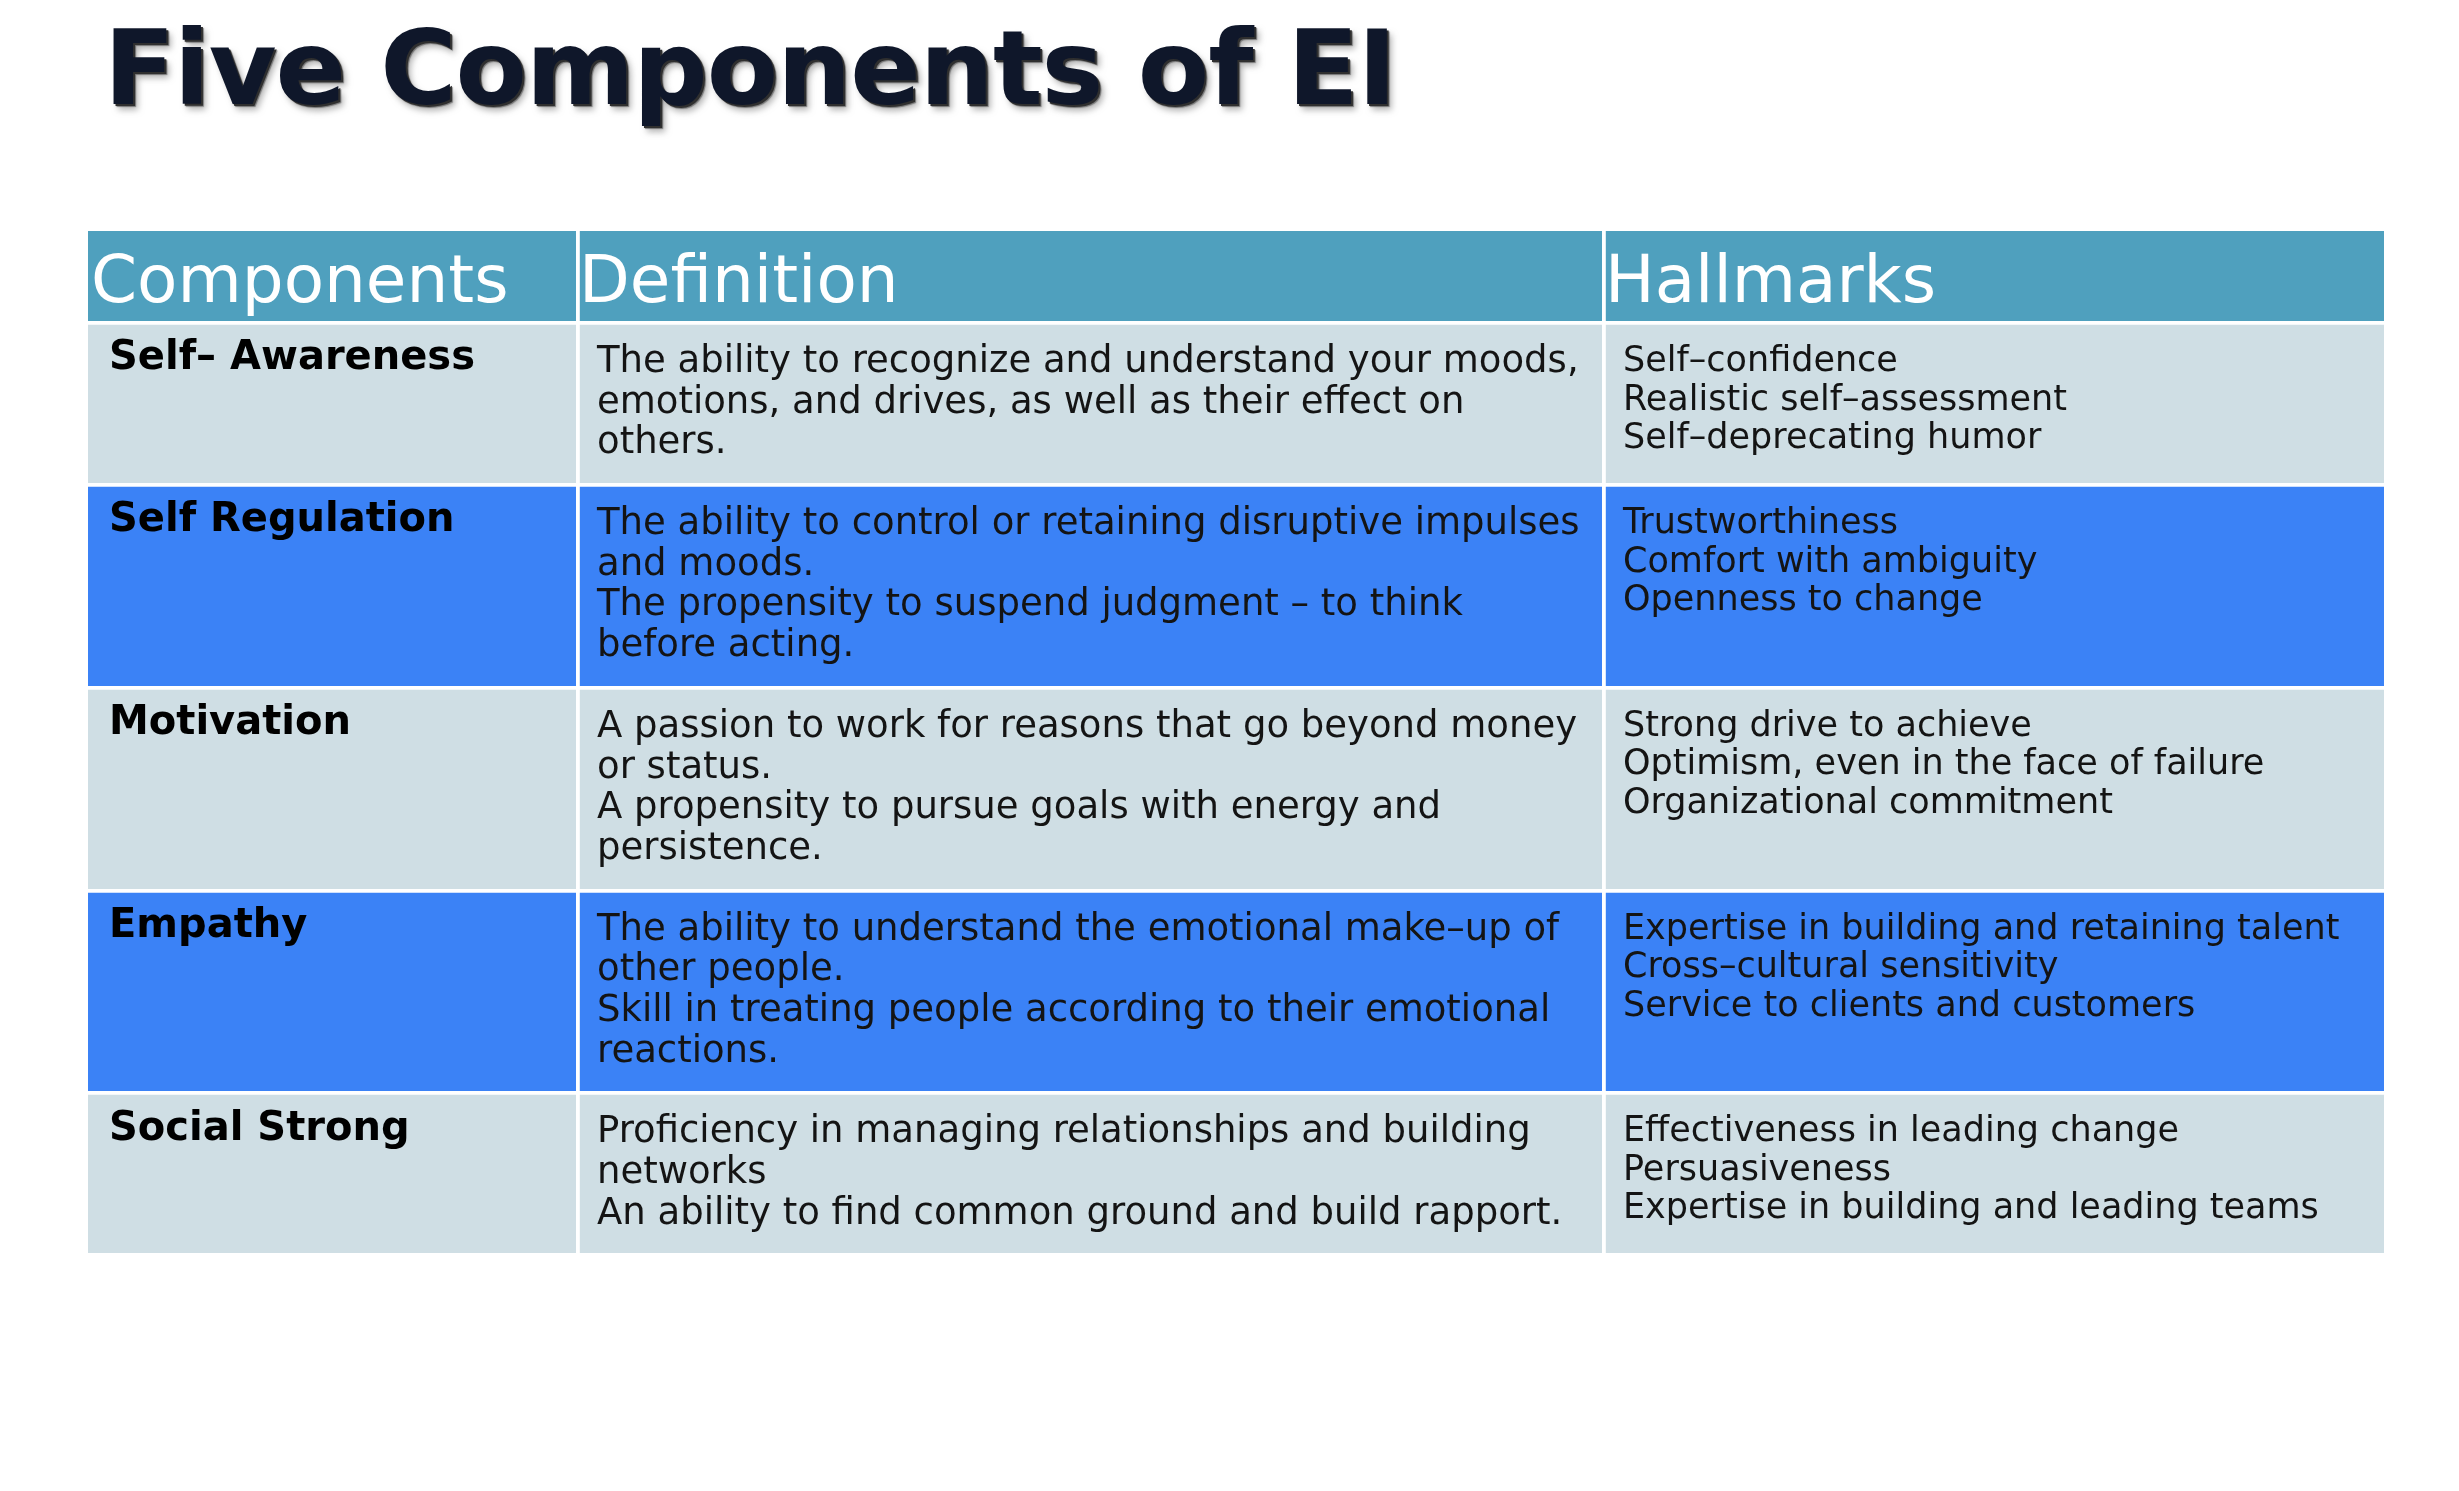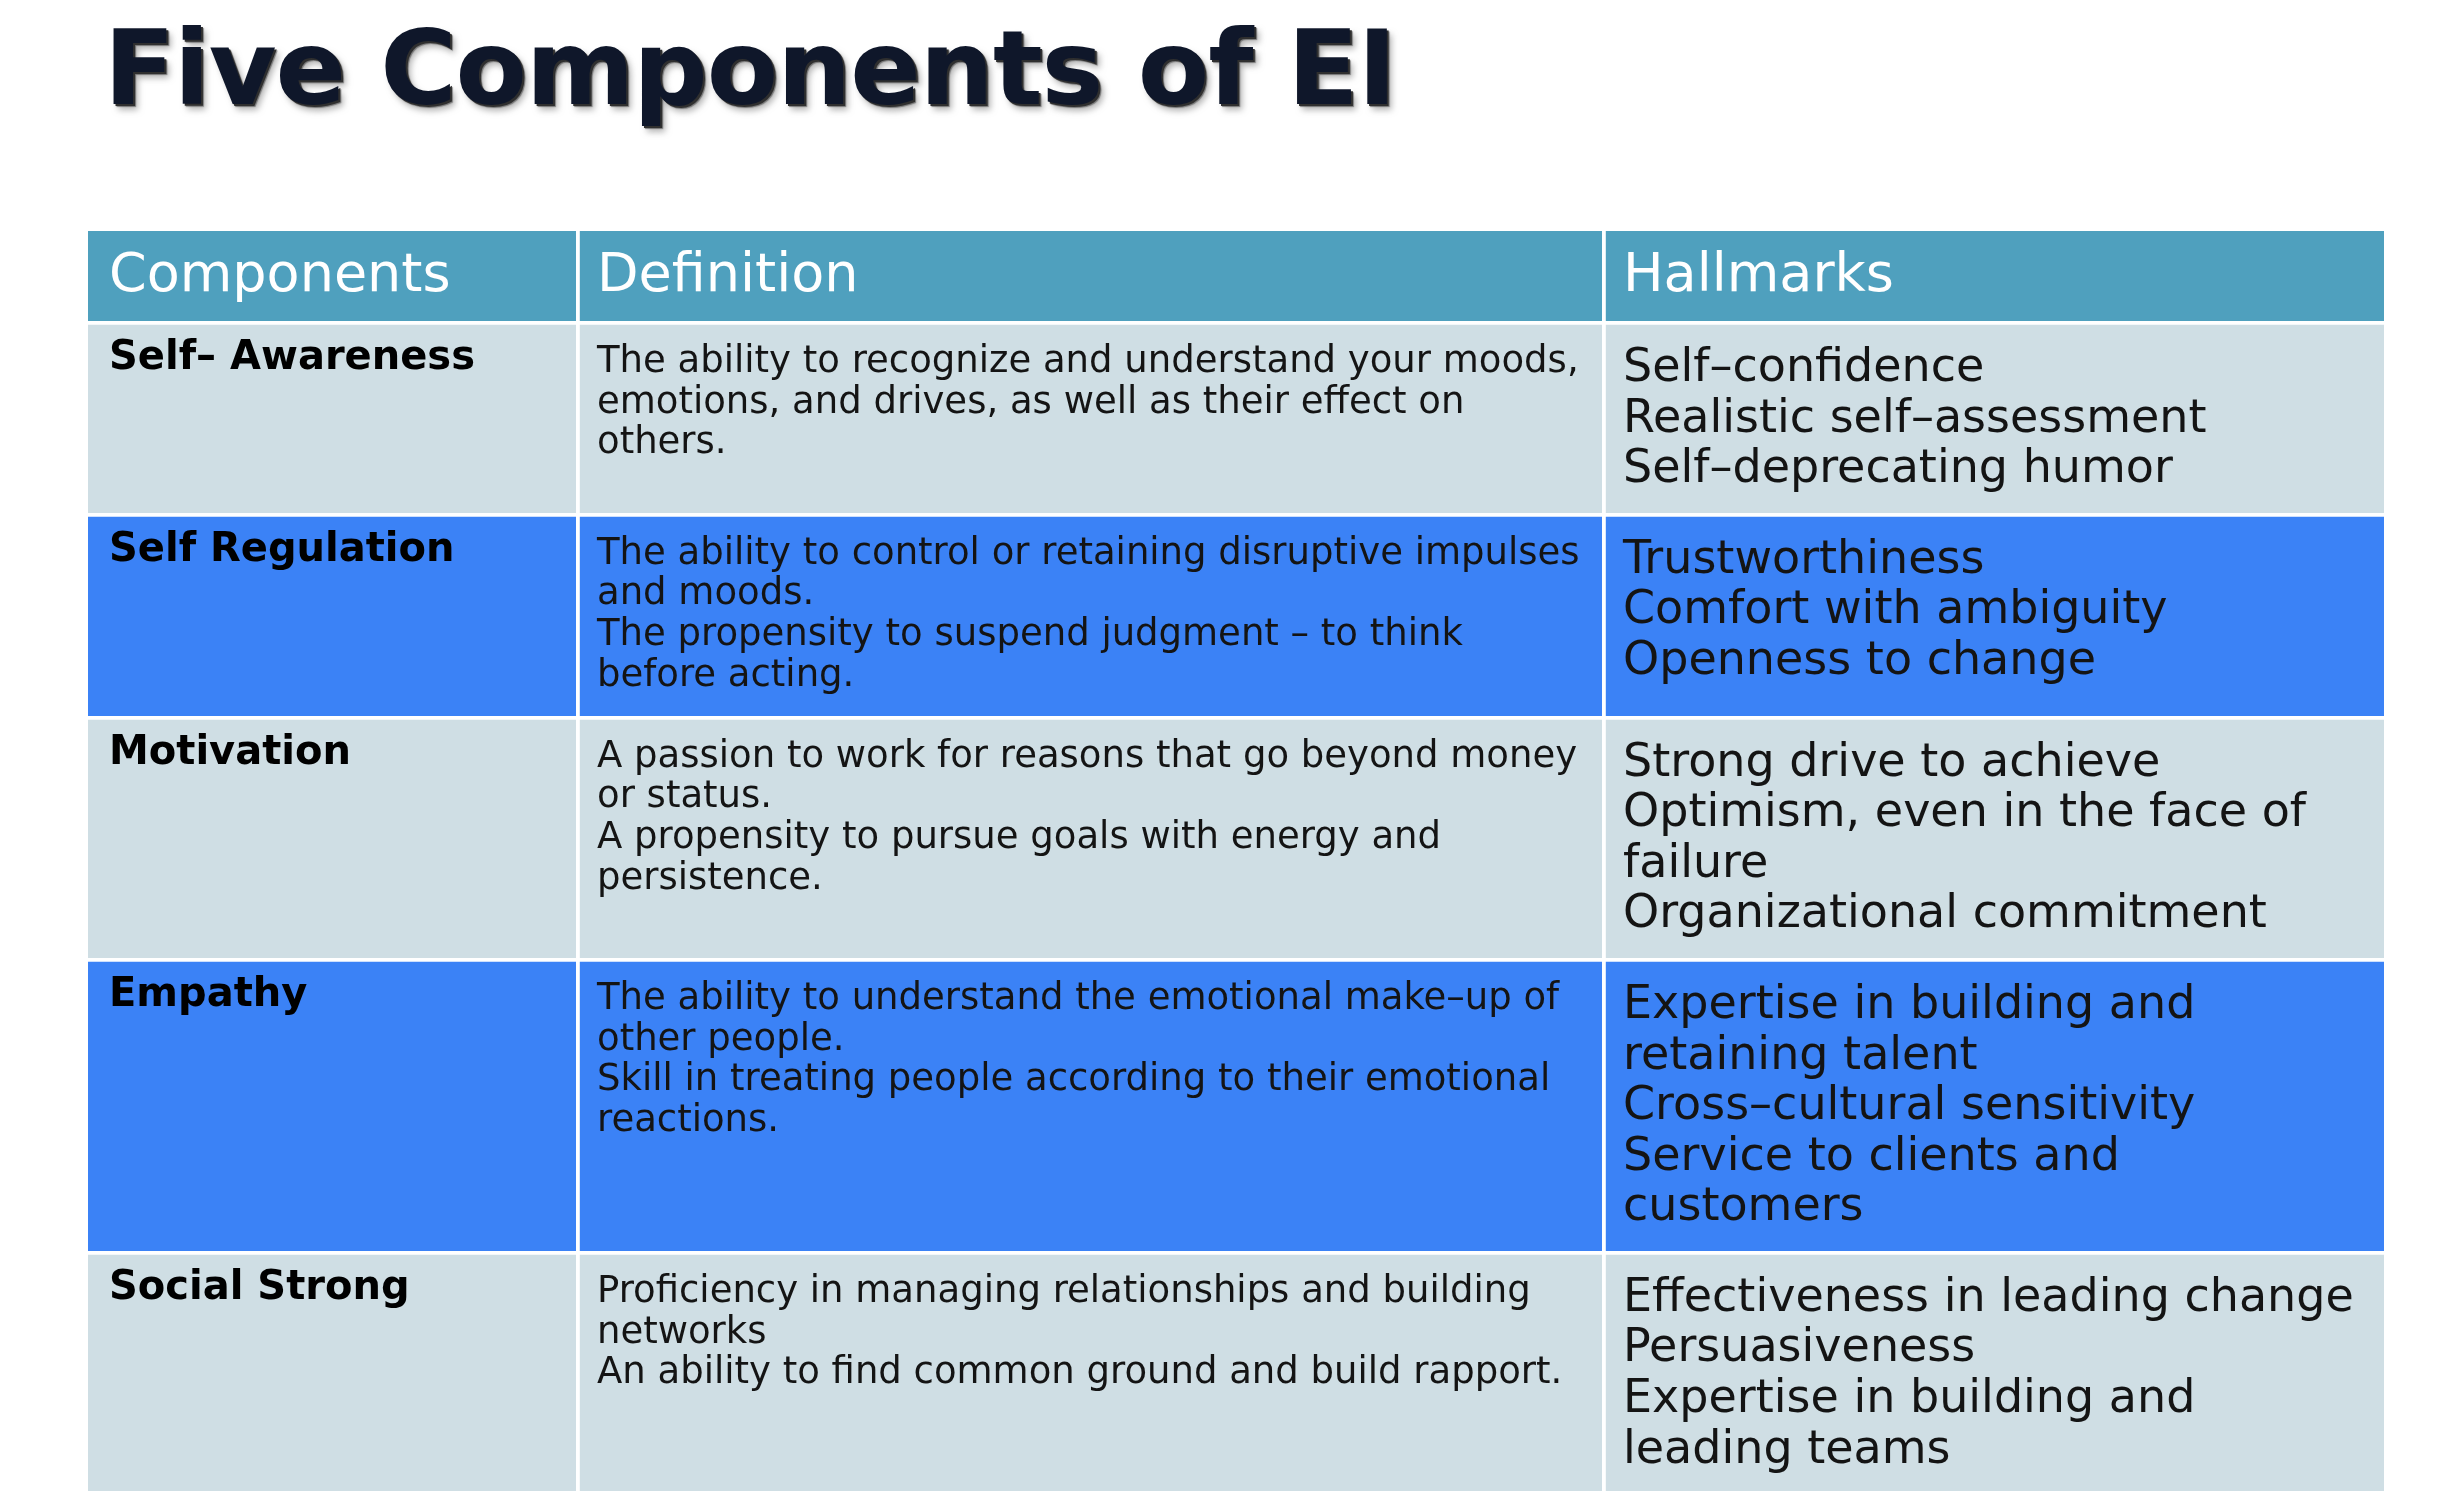--- a/index.html
+++ b/index.html
@@ -55,24 +55,24 @@
   }
 
   
   .hdr-cell {
     background: #4FA0BE;
     height: 90px;
     position: relative;
   }
   .hdr-cell .hdr-text {
     position: absolute;
-    left: 21px;
+    left: 3px;
     top: 7.7px;
     color: #ffffff;
-    font-size: 54px;
+    font-size: 66px;
     font-weight: 400;
     line-height: 1.25;
     white-space: nowrap;
     font-family: "DejaVu Sans", sans-serif;
   }
   .hdr-cell.sep { box-shadow: inset 3.8px 0 0 #ffffff; }
 
   
   tbody tr.row-odd  td { background: #CFDEE4; }
   tbody tr.row-even td { background: #3b82f6; }
@@ -98,21 +98,21 @@
     font-size: 37px;
     font-weight: 400;
     color: #141414;
     line-height: 1.10;
     white-space: pre-line;
     font-family: "DejaVu Sans", sans-serif;
   }
   .hall-text {
     display: block;
     padding: 19px 15.4px 21px 21px;
-    font-size: 46px;
+    font-size: 35px;
     font-weight: 400;
     color: #141414;
     line-height: 1.10;
     white-space: pre-line;
     font-family: "DejaVu Sans", sans-serif;
   }
 </style>
 </head>
 <body>
 

